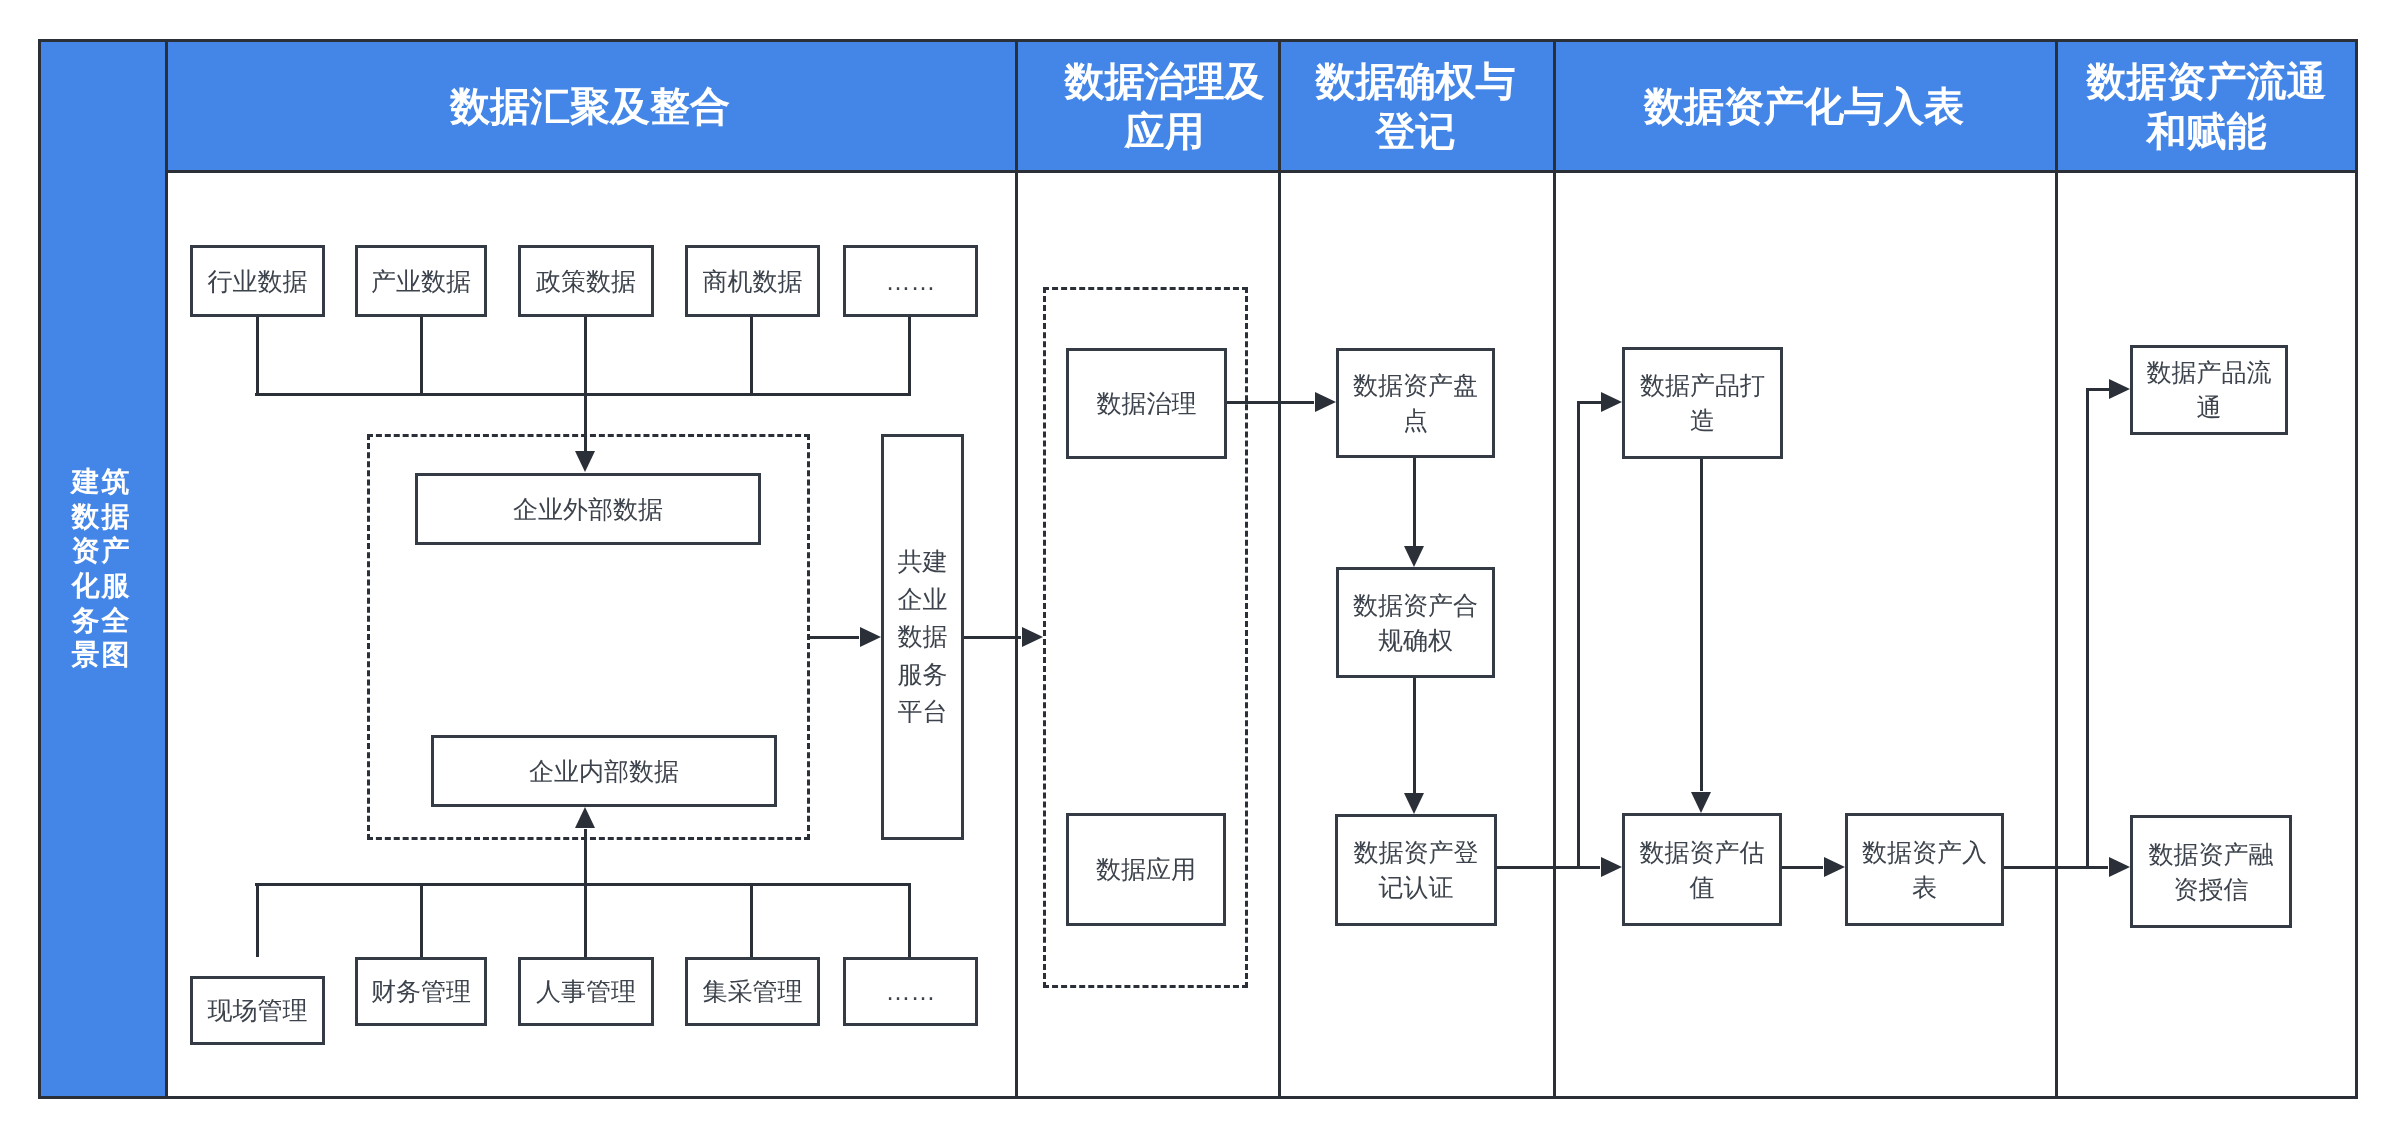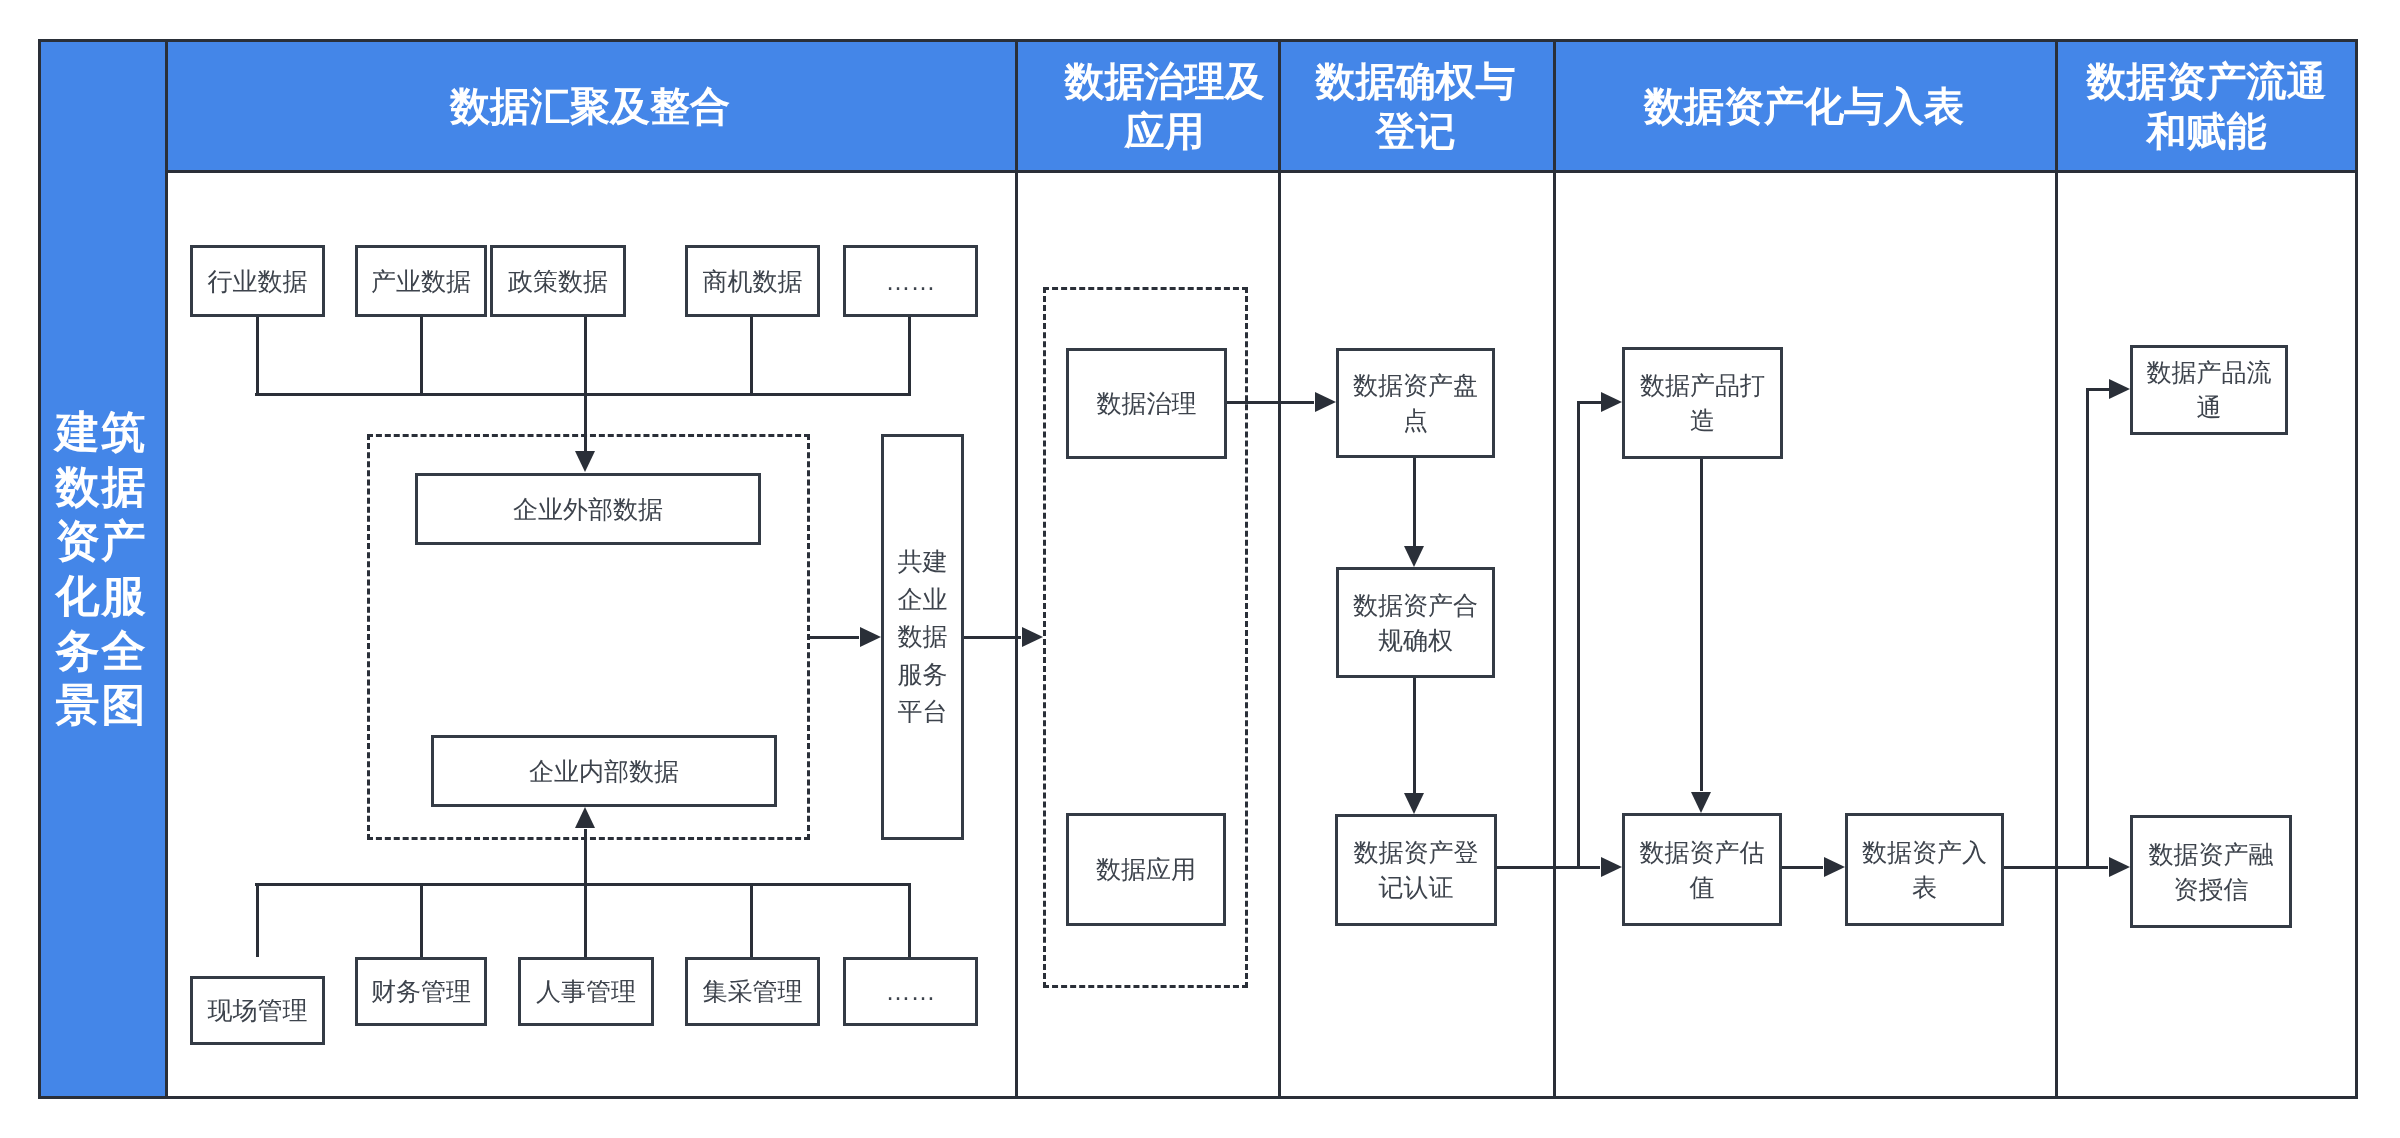--- a/index.html
+++ b/index.html
@@ -18,21 +18,21 @@
   .frame{position:absolute;box-sizing:border-box;border:3px solid var(--line);}
   .vl{position:absolute;width:3px;background:var(--line);}
   .hl{position:absolute;height:3px;background:var(--line);}
   .hdr{
     position:absolute;box-sizing:border-box;display:flex;align-items:center;justify-content:center;
     color:var(--header-text);font-weight:bold;font-size:40px;line-height:1.25;text-align:center;
     white-space:pre-line;
   }
   .side{
     position:absolute;box-sizing:border-box;display:flex;align-items:center;justify-content:center;
-    color:var(--header-text);font-weight:bold;font-size:44px;line-height:1.24;text-align:center;
+    color:var(--header-text);font-weight:bold;font-size:28px;line-height:1.24;text-align:center;
     white-space:pre-line;letter-spacing:2px;
   }
   .box{
     position:absolute;box-sizing:border-box;background:#ffffff;border:3px solid var(--box-border);
     display:flex;align-items:center;justify-content:center;text-align:center;
     color:var(--box-text);font-size:25px;line-height:1.4;white-space:pre-line;
   }
   .dashed{
     position:absolute;box-sizing:border-box;border:3px dashed var(--line);background:transparent;
   }
@@ -69,21 +69,21 @@
   <div class="hdr" style="left:1015px;top:39px;width:263px;height:133px;padding-left:36px;">数据治理及
 应用</div>
   <div class="hdr" style="left:1278px;top:39px;width:275px;height:133px;">数据确权与
 登记</div>
   <div class="hdr" style="left:1553px;top:39px;width:502px;height:133px;">数据资产化与入表</div>
   <div class="hdr" style="left:2055px;top:39px;width:303px;height:133px;">数据资产流通
 和赋能</div>
 
   <div class="box" style="left:190px;top:245px;width:135px;height:72px;">行业数据</div>
   <div class="box" style="left:355px;top:245px;width:132px;height:72px;">产业数据</div>
-  <div class="box" style="left:490px;top:245px;width:136px;height:72px;">政策数据</div>
+  <div class="box" style="left:518px;top:245px;width:136px;height:72px;">政策数据</div>
   <div class="box" style="left:685px;top:245px;width:135px;height:72px;">商机数据</div>
   <div class="box" style="left:843px;top:245px;width:135px;height:72px;">……</div>
 
   <div class="vl" style="left:256px;top:317px;height:79px;"></div>
   <div class="vl" style="left:420px;top:317px;height:79px;"></div>
   <div class="vl" style="left:584px;top:317px;height:79px;"></div>
   <div class="vl" style="left:750px;top:317px;height:79px;"></div>
   <div class="vl" style="left:908px;top:317px;height:79px;"></div>
   <div class="hl" style="left:255px;top:393px;width:656px;"></div>
   <div class="vl" style="left:584px;top:396px;height:57px;"></div>

